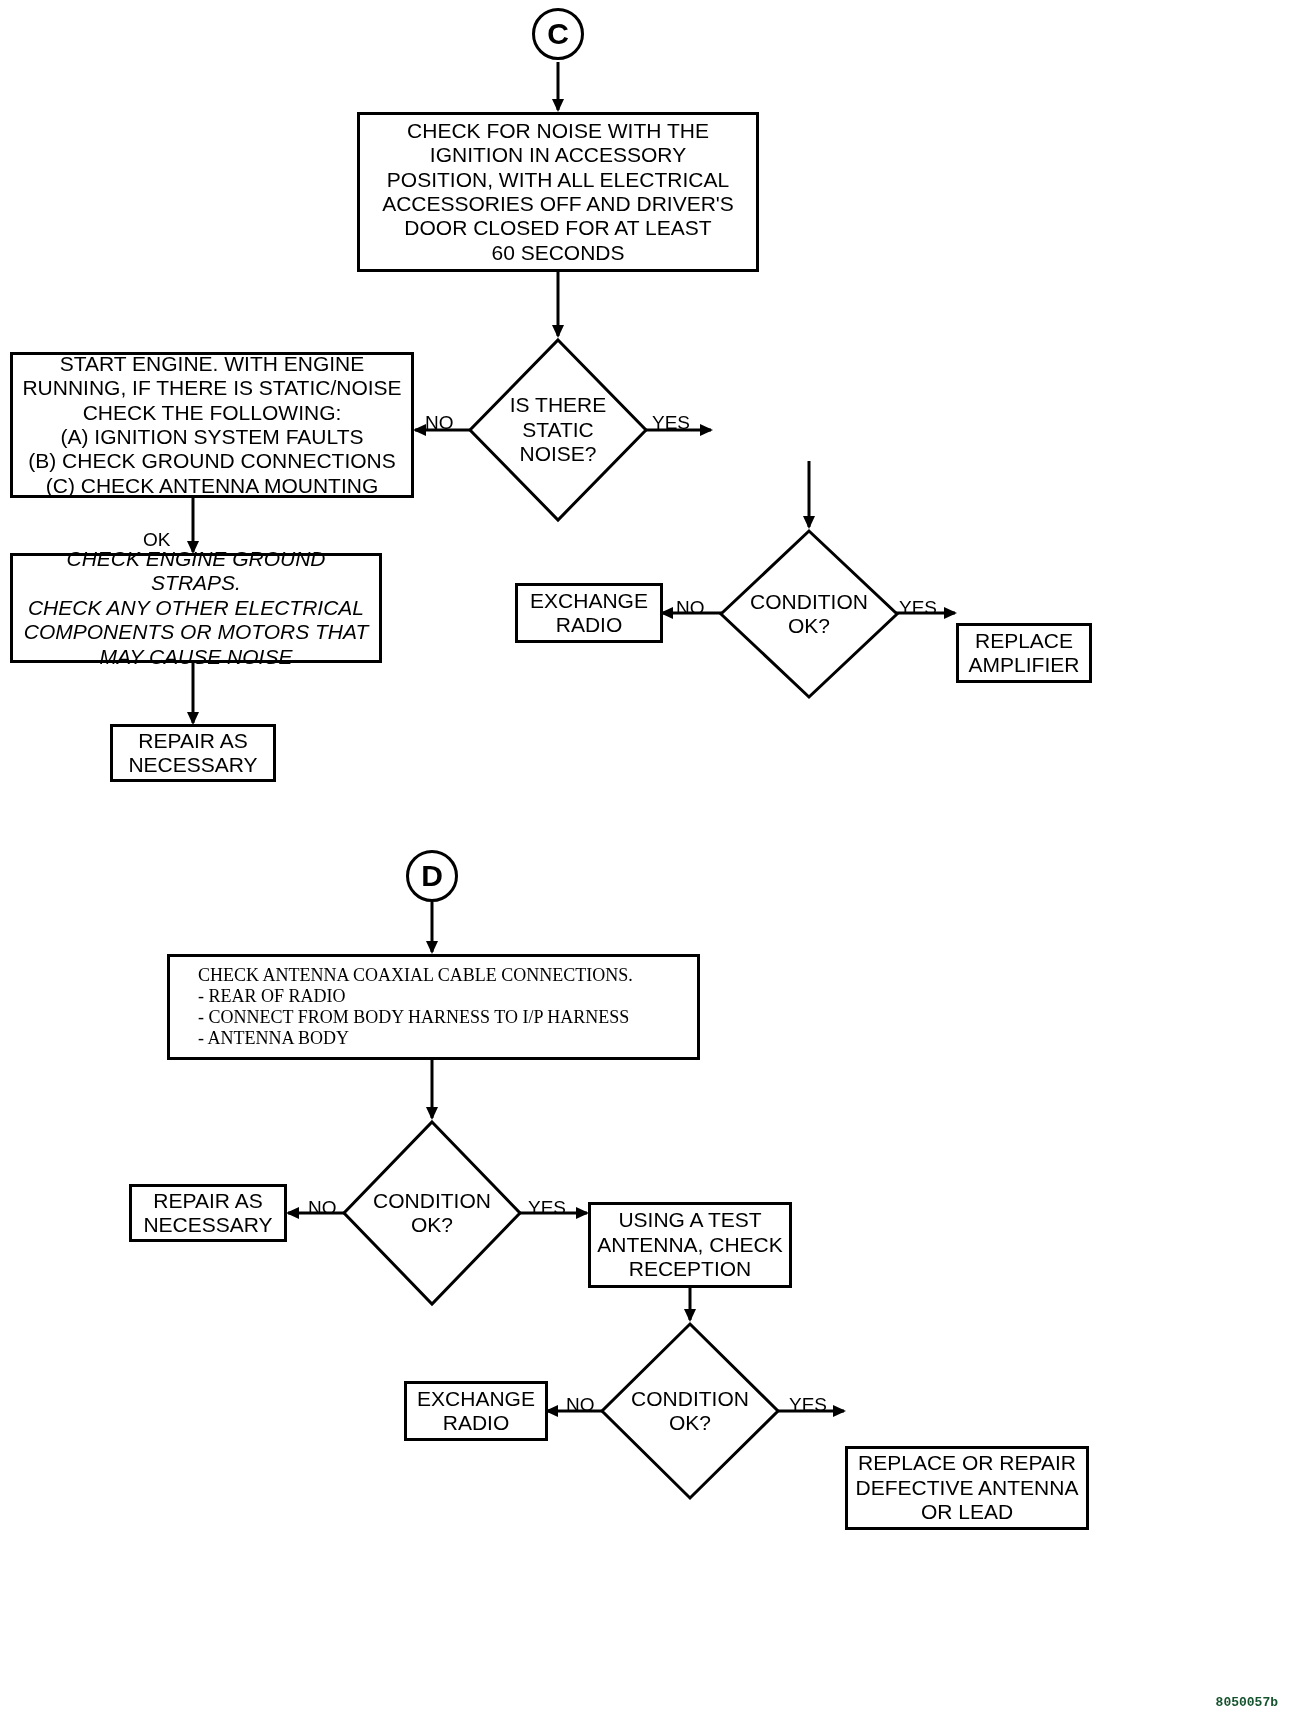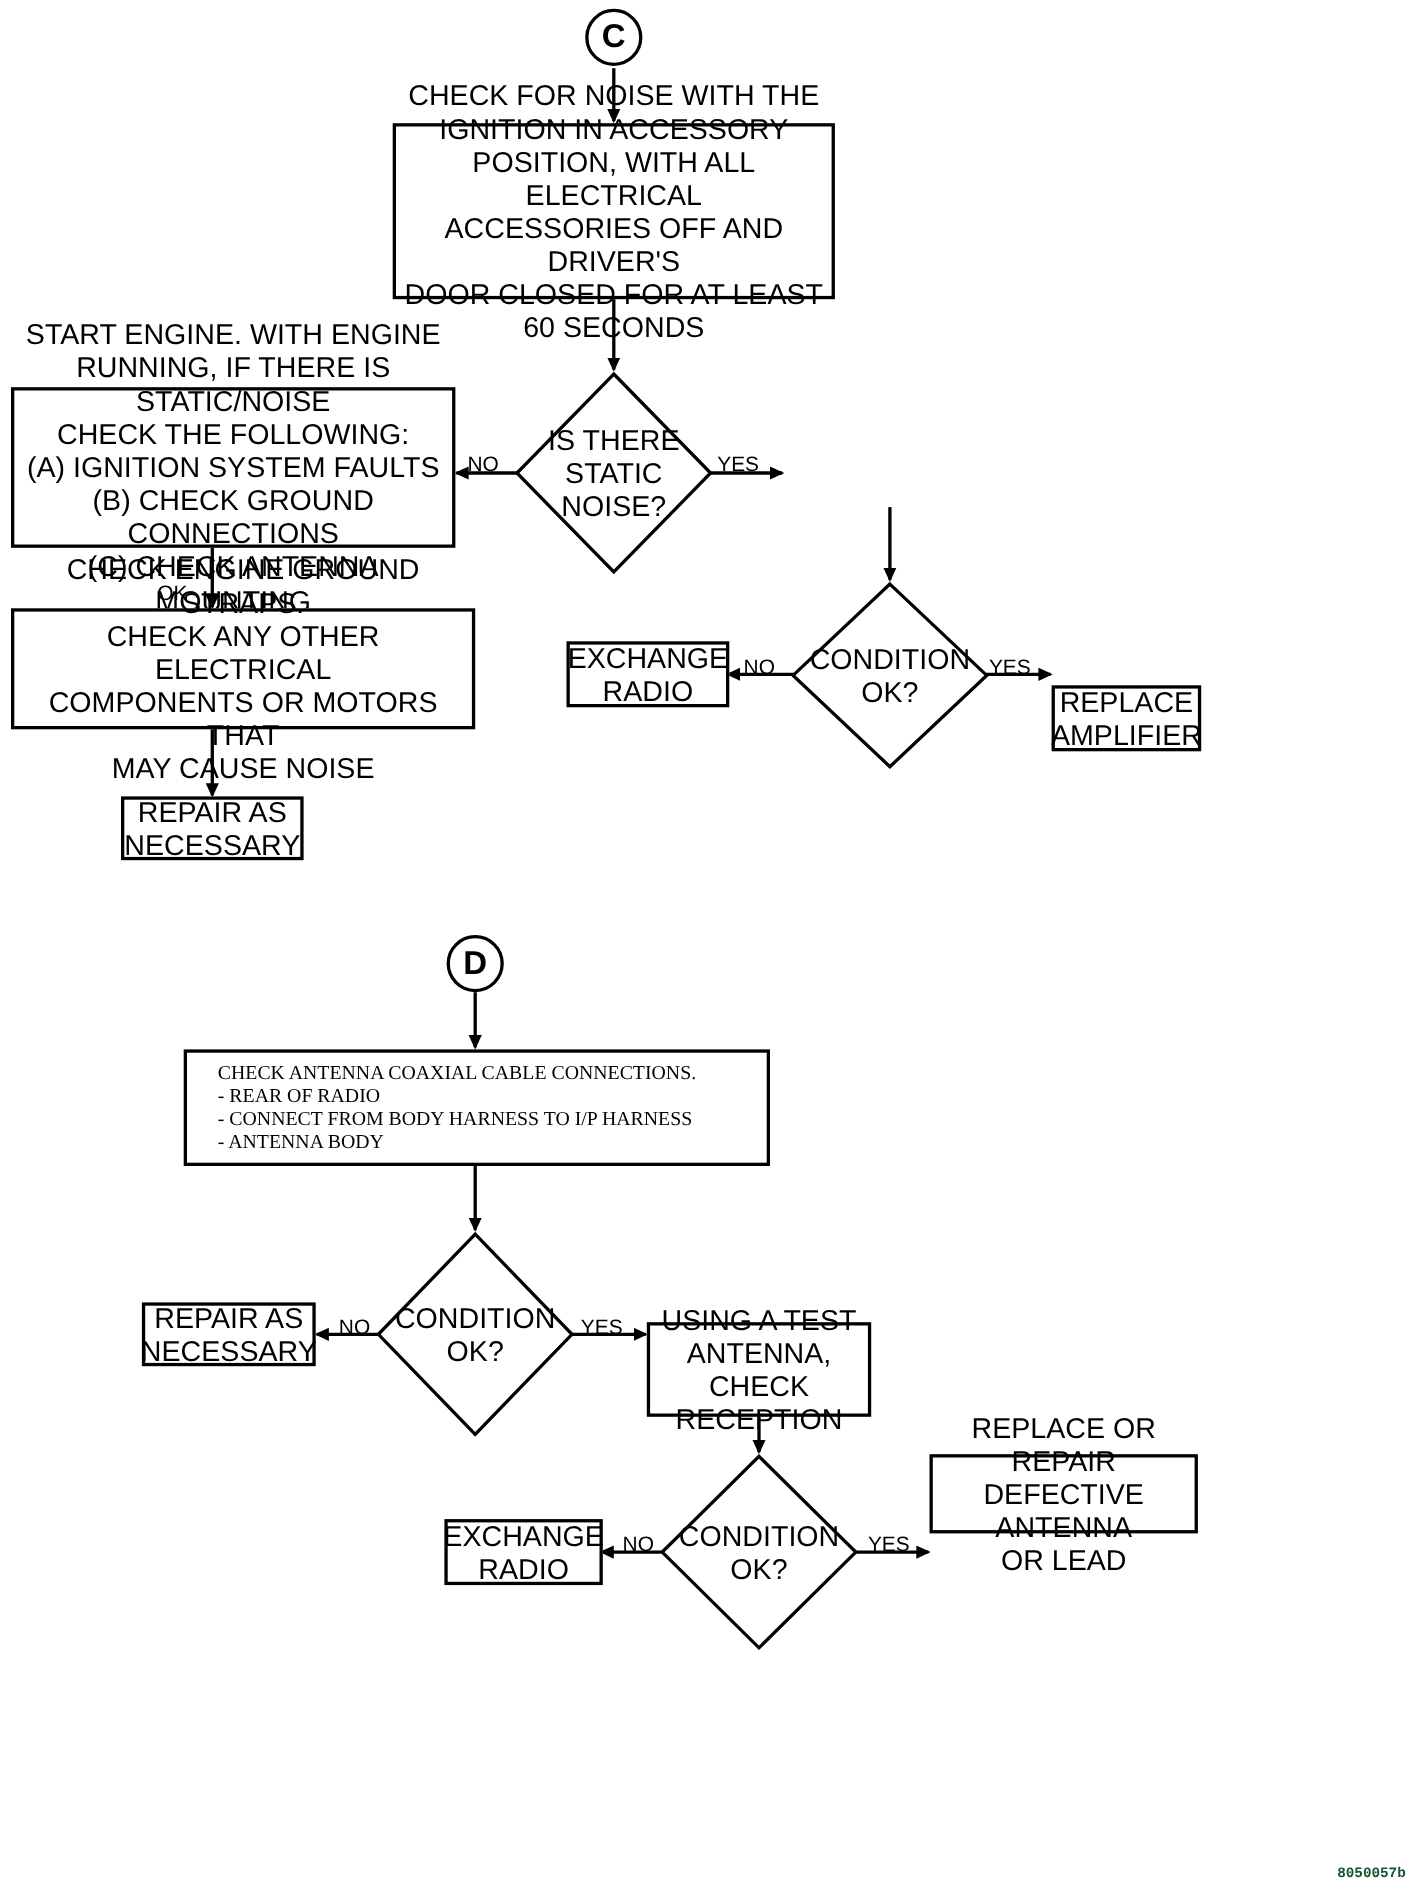--- a/index.html
+++ b/index.html
@@ -39,21 +39,21 @@
     position:absolute;white-space:nowrap;line-height:1;margin-top:20px;
   }
 
   .footer-code{
     position:absolute;right:18px;bottom:14px;
     font-family:"Liberation Mono", monospace;
     font-size:13px;letter-spacing:0px;color:#14532d;font-weight:bold;
   }
 
   
-  .fs-main{font-size:26px;}
+  .fs-main{font-size:21px;}
   .fs-sm{font-size:18px;}
   .fs-lbl{font-size:19px;}
   .fs-conn{font-size:30px;}
 </style>
 </head>
 <body>
 
 <div class="stage">
 
   <svg class="lines" viewBox="0 0 1296 1724">
@@ -125,21 +125,21 @@
     <span class="txt">START ENGINE.  WITH ENGINE
 RUNNING, IF THERE IS STATIC/NOISE
 CHECK THE FOLLOWING:
  (A) IGNITION SYSTEM FAULTS
  (B) CHECK GROUND CONNECTIONS
  (C) CHECK ANTENNA MOUNTING</span>
   </div>
 
   <div class="edge-label fs-lbl" style="left:143px;top:510px;">OK</div>
 
-  <div class="node box fs-main" style="left:10px;top:553px;width:422px;height:110px;">
+  <div class="node box fs-main" style="left:10px;top:553px;width:372px;height:110px;font-style:italic;">
     <span class="txt">CHECK ENGINE GROUND STRAPS.
 CHECK ANY OTHER ELECTRICAL
 COMPONENTS OR MOTORS THAT
 MAY CAUSE NOISE</span>
   </div>
 
   <div class="node box fs-main" style="left:110px;top:724px;width:166px;height:58px;">
     <span class="txt">REPAIR AS
 NECESSARY</span>
   </div>
@@ -208,21 +208,21 @@
   </div>
 
   <div class="edge-label fs-lbl" style="left:566px;top:1375px;">NO</div>
   <div class="edge-label fs-lbl" style="left:789px;top:1375px;">YES</div>
 
   <div class="node box fs-main" style="left:404px;top:1381px;width:144px;height:60px;">
     <span class="txt">EXCHANGE
 RADIO</span>
   </div>
 
-  <div class="node box fs-main" style="left:845px;top:1322px;width:244px;height:72px;">
+  <div class="node box fs-main" style="left:845px;top:1446px;width:244px;height:84px;">
     <span class="txt">REPLACE OR REPAIR
 DEFECTIVE ANTENNA
 OR LEAD</span>
   </div>
 
   <div class="footer-code">8050057b</div>
 
 </div>
 
 </body></html>

